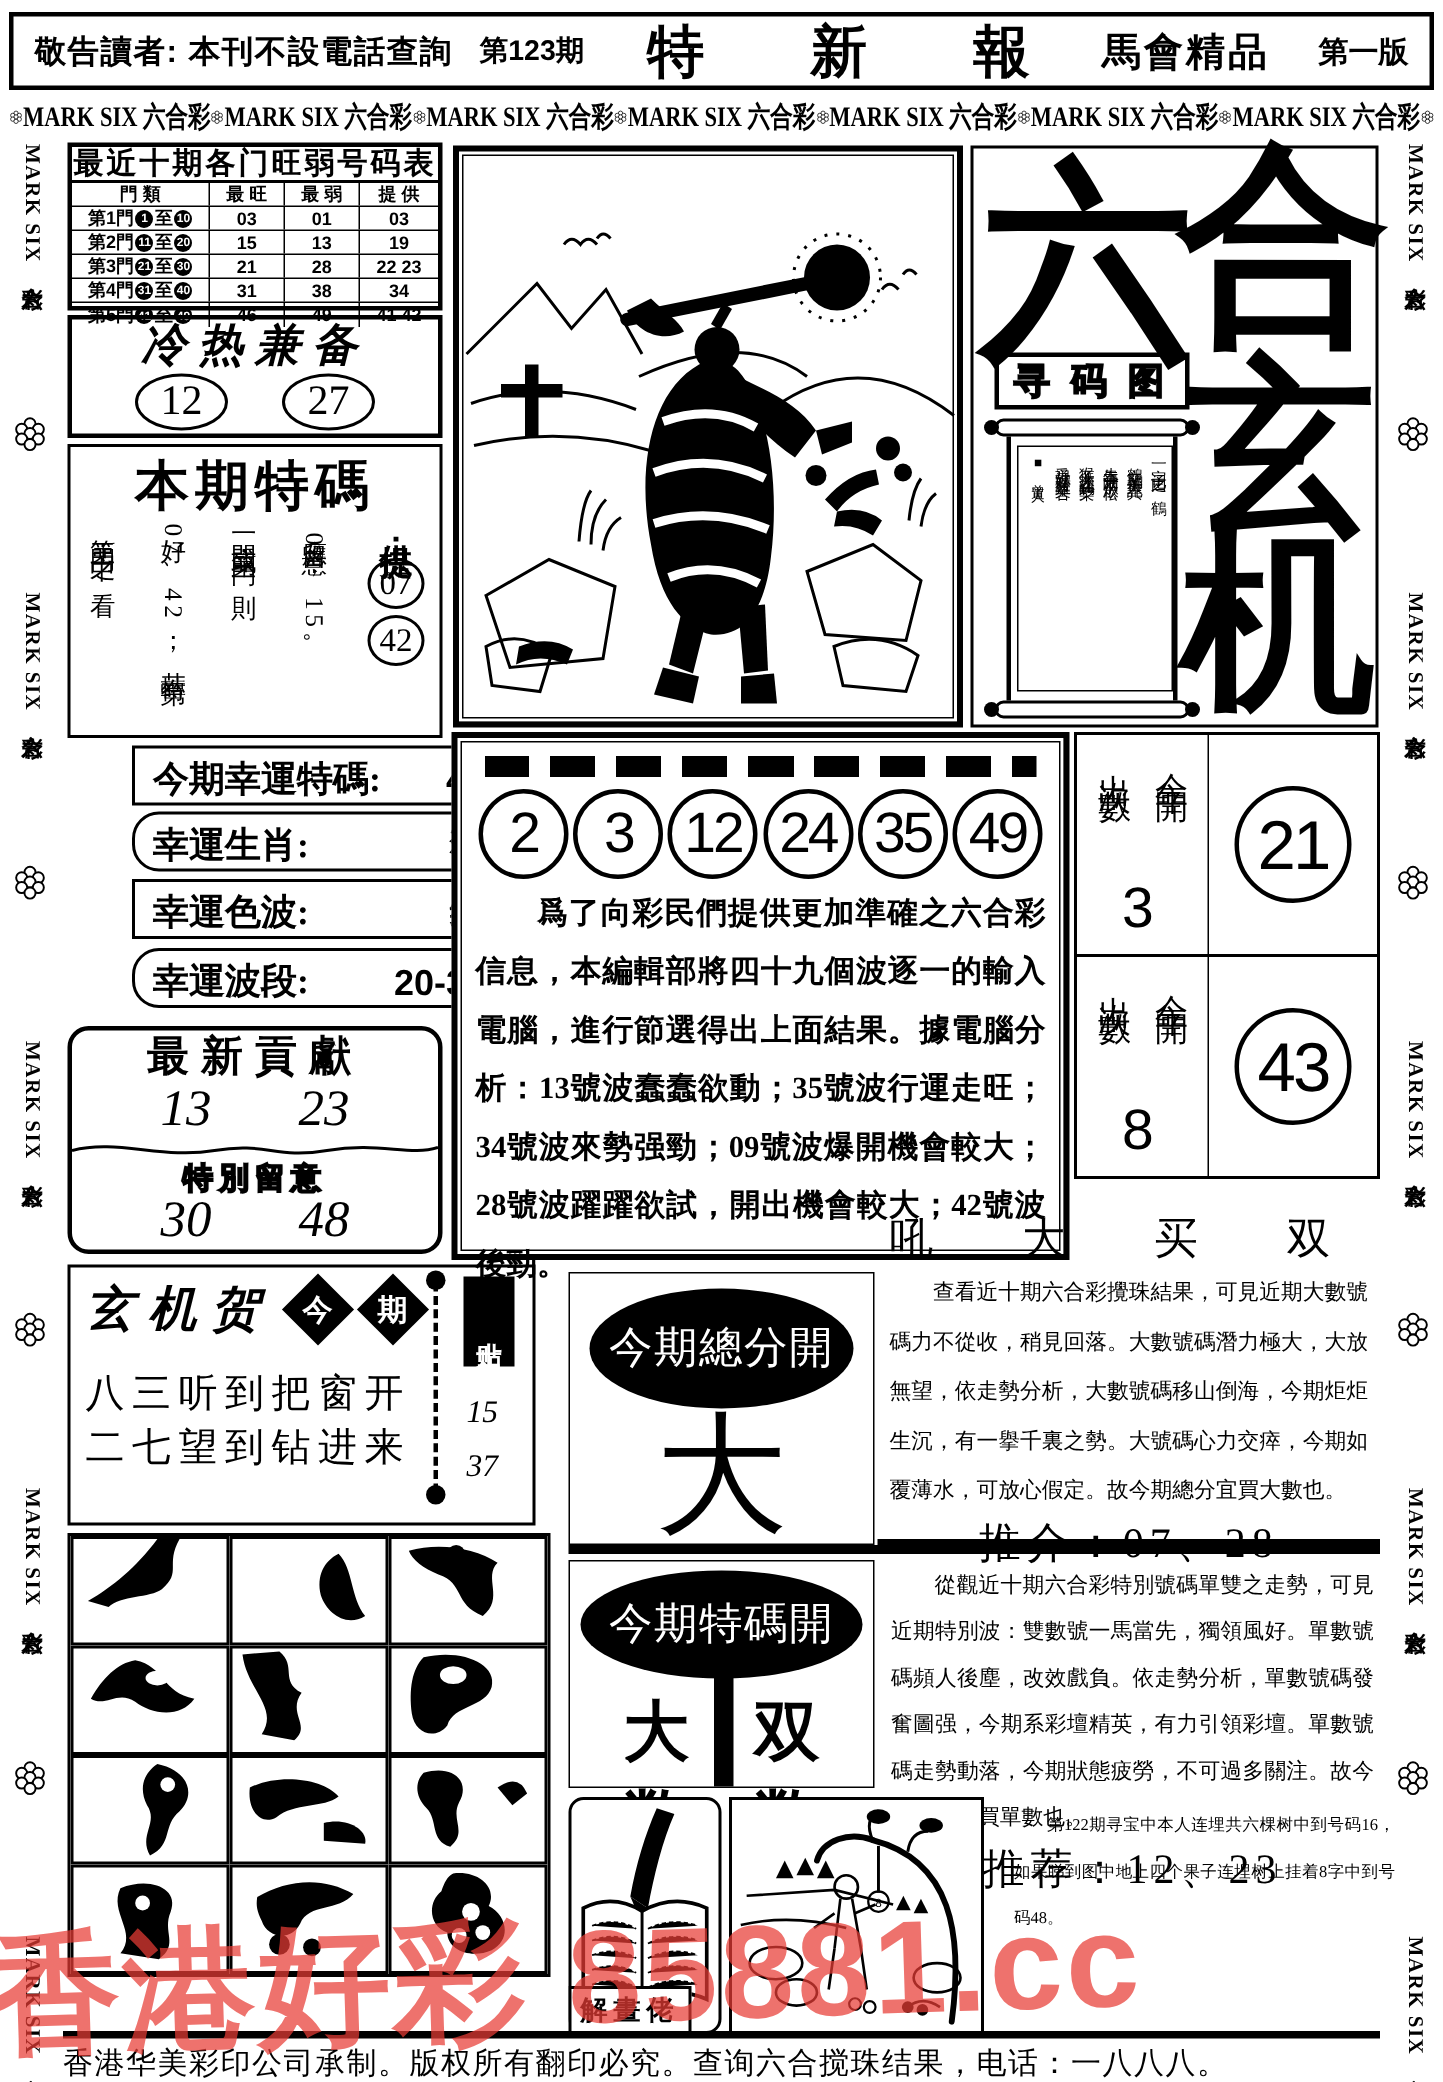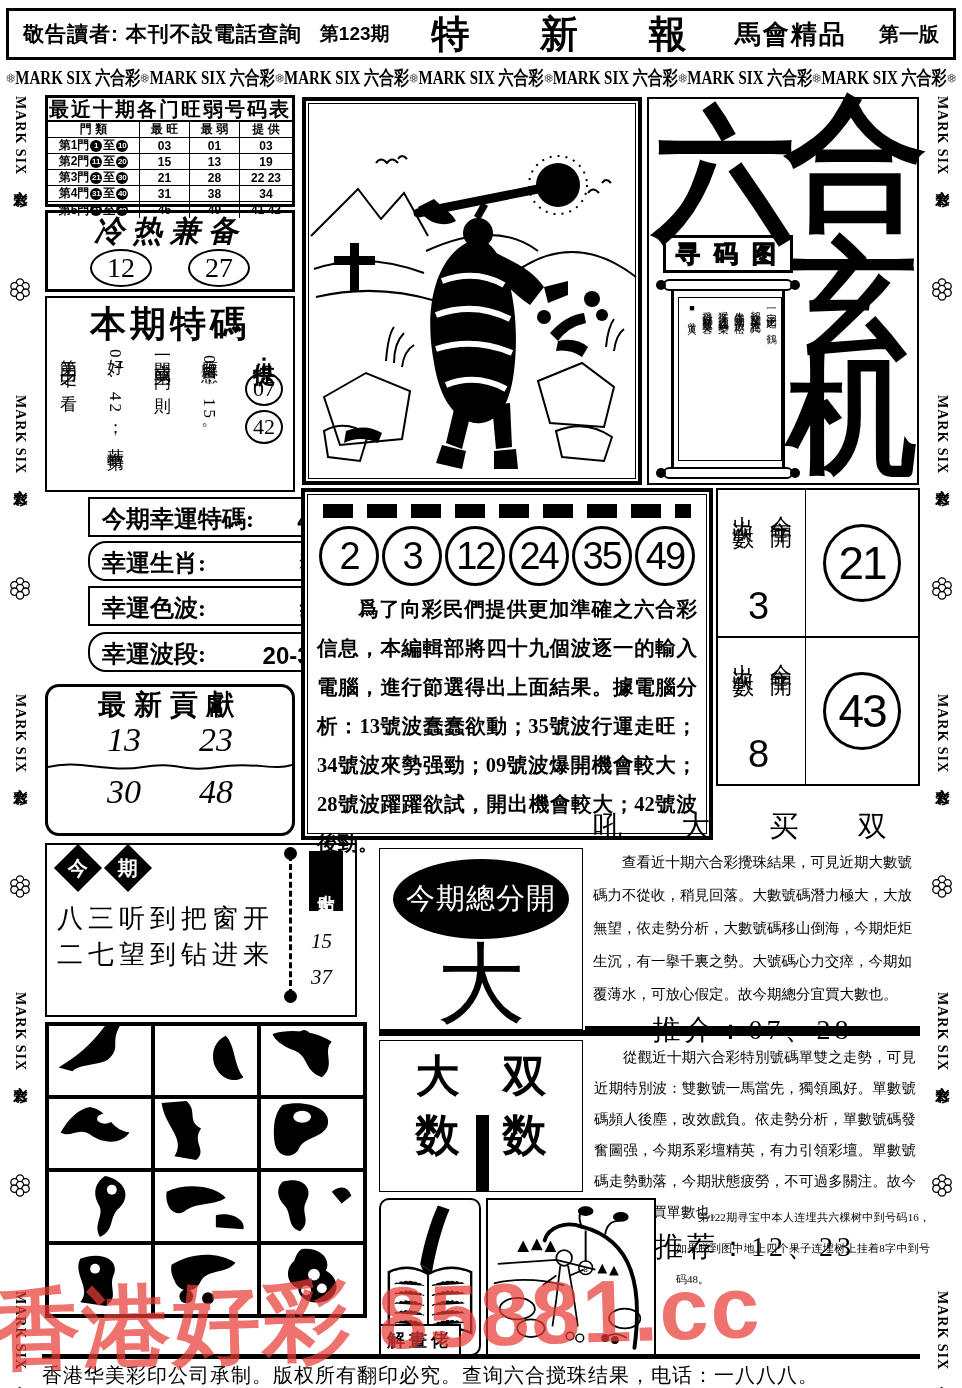--- a/index.html
+++ b/index.html
@@ -474,28 +474,30 @@
 
 <div class="abs contrib">
   <div class="contrib-title">最新貢獻</div>
   <div class="contrib-nums">
     <span>13</span>
     <span>23</span>
   </div>
   <svg class="wavy" width="244" height="14" viewBox="0 0 244 14">
       <path d="M0,8 C30,0 60,14 95,8 C130,2 135,14 170,8 C205,2 225,12 244,6" fill="none" stroke="#000" stroke-width="2"></path>
     </svg>
+  <div class="contrib-note">特別留意</div>
   <div class="contrib-nums">
     <span>30</span>
     <span>48</span>
   </div>
 </div>
 
 <div class="abs mystery">
   <div class="mys-titleline">
+    <span class="mys-title">玄机贺</span>
     <span class="diamond">
         <span>今</span>
       </span>
     <span class="diamond">
         <span>期</span>
       </span>
   </div>
   <div class="poem">八三听到把窗开</div>
   <div class="poem" style="margin-top:0">二七望到钻进来</div>
   <div class="dashline"></div>
@@ -684,20 +686,23 @@
 
 <div class="abs totalopen">
   <div class="ellipse">
       <span>今期總分開</span>
     </div>
   <div class="bigval">大</div>
 </div>
 <div class="abs thickline"></div>
 
 <div class="specialopen">
+  <div class="ellipse" style="width:188px;height:72px;margin-top:6px">
+      <span>今期特碼開</span>
+    </div>
   <div class="so-bar"></div>
   <div class="so-vals">
     <span>大数</span>
     <span>双数</span>
   </div>
 </div>
 <div class="so2-text">
   <p class="roar-text">從觀近十期六合彩特別號碼單雙之走勢，可見近期特別波：雙數號一馬當先，獨領風好。單數號碼頻人後塵，改效戲負。依走勢分析，單數號碼發奮圖强，今期系彩壇精英，有力引領彩壇。單數號碼走勢動落，今期狀態疲勞，不可過多關注。故今期特碼宜買單數也。</p>
   <div class="rec">推荐：12、23</div>
 </div>

